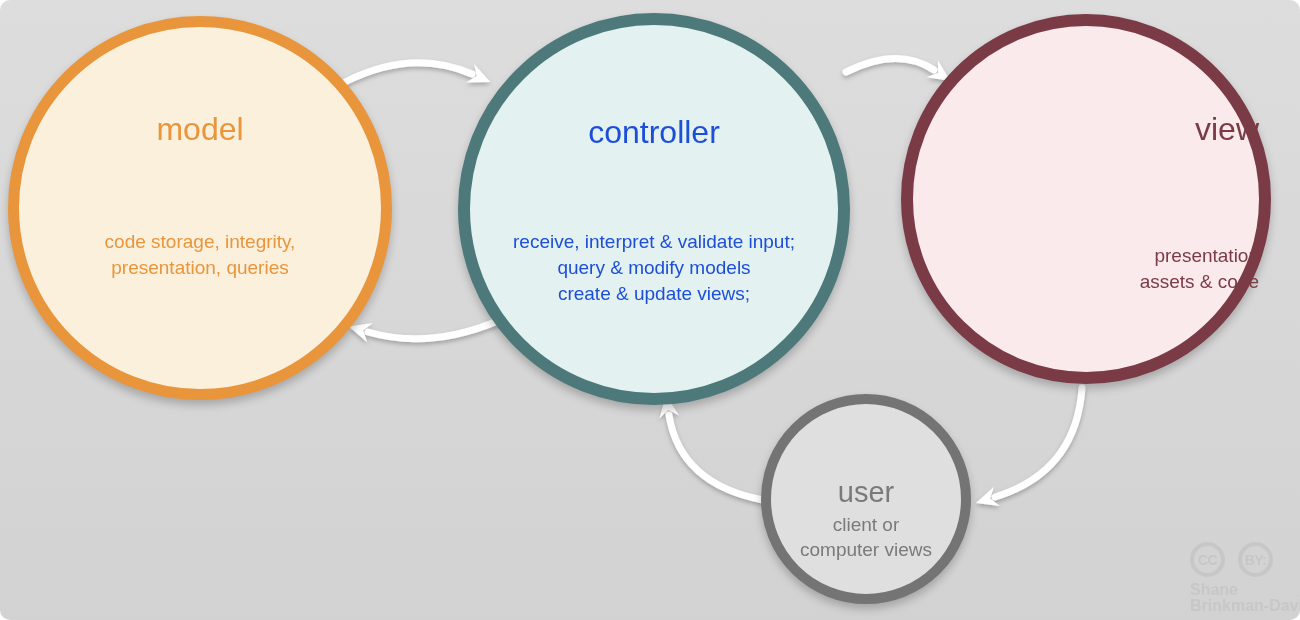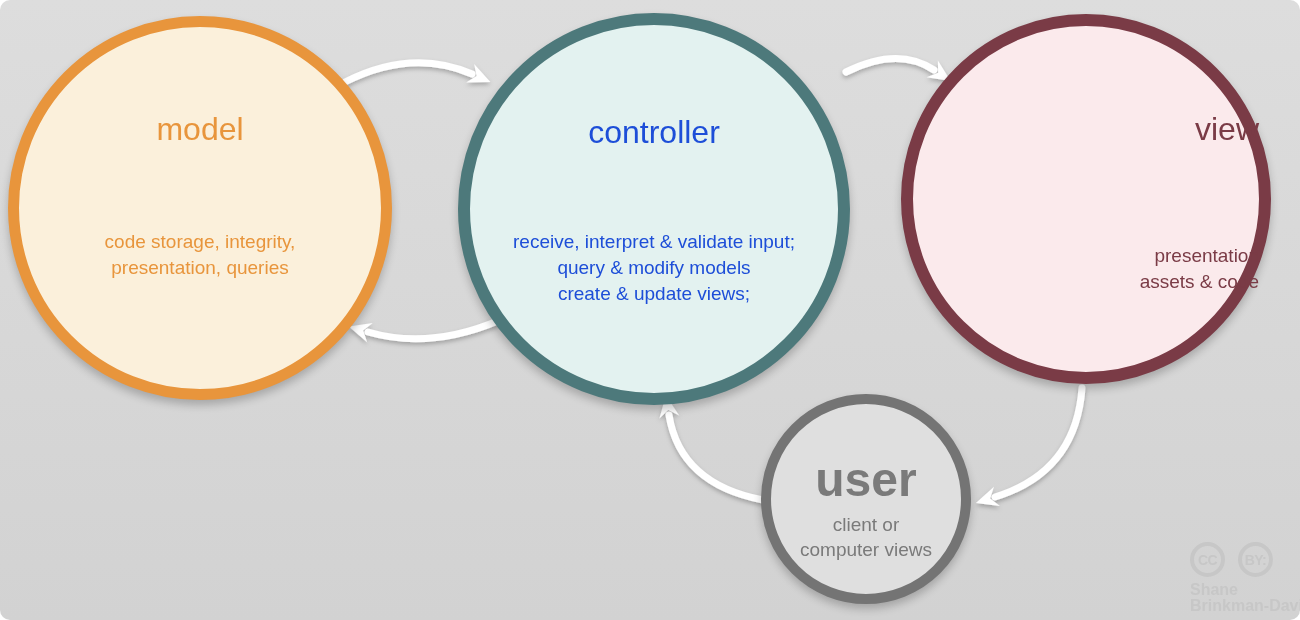--- a/index.html
+++ b/index.html
@@ -47,21 +47,21 @@
 
   #node-controller { left: 458px; top: 13px;  width: 392px; height: 392px; border-width: 12px; }
   #node-controller .node-title { top: 83px; }
   #node-controller .node-desc  { top: 204px; }
 
   #node-view       { left: 901px; top: 14px;  width: 370px; height: 370px; border-width: 12px; text-align: right; }
   #node-view .node-title { top: 79px; }
   #node-view .node-desc  { top: 217px; }
 
   #node-user       { left: 761px; top: 394px; width: 210px; height: 210px; border-width: 10px; }
-  #node-user .node-title { top: 56px; font-size: 48px; line-height: 40px; font-weight: bold; }
+  #node-user .node-title { top: 68px; font-size: 29px; line-height: 40px; }
   #node-user .node-desc  { top: 108px; line-height: 25px; }
 
   .attribution {
     position: absolute;
     left: 1190px;
     top: 542px;
     width: 110px;
     color: #c7c7c7;
   }
   .cc-icons { display: flex; gap: 13px; }

